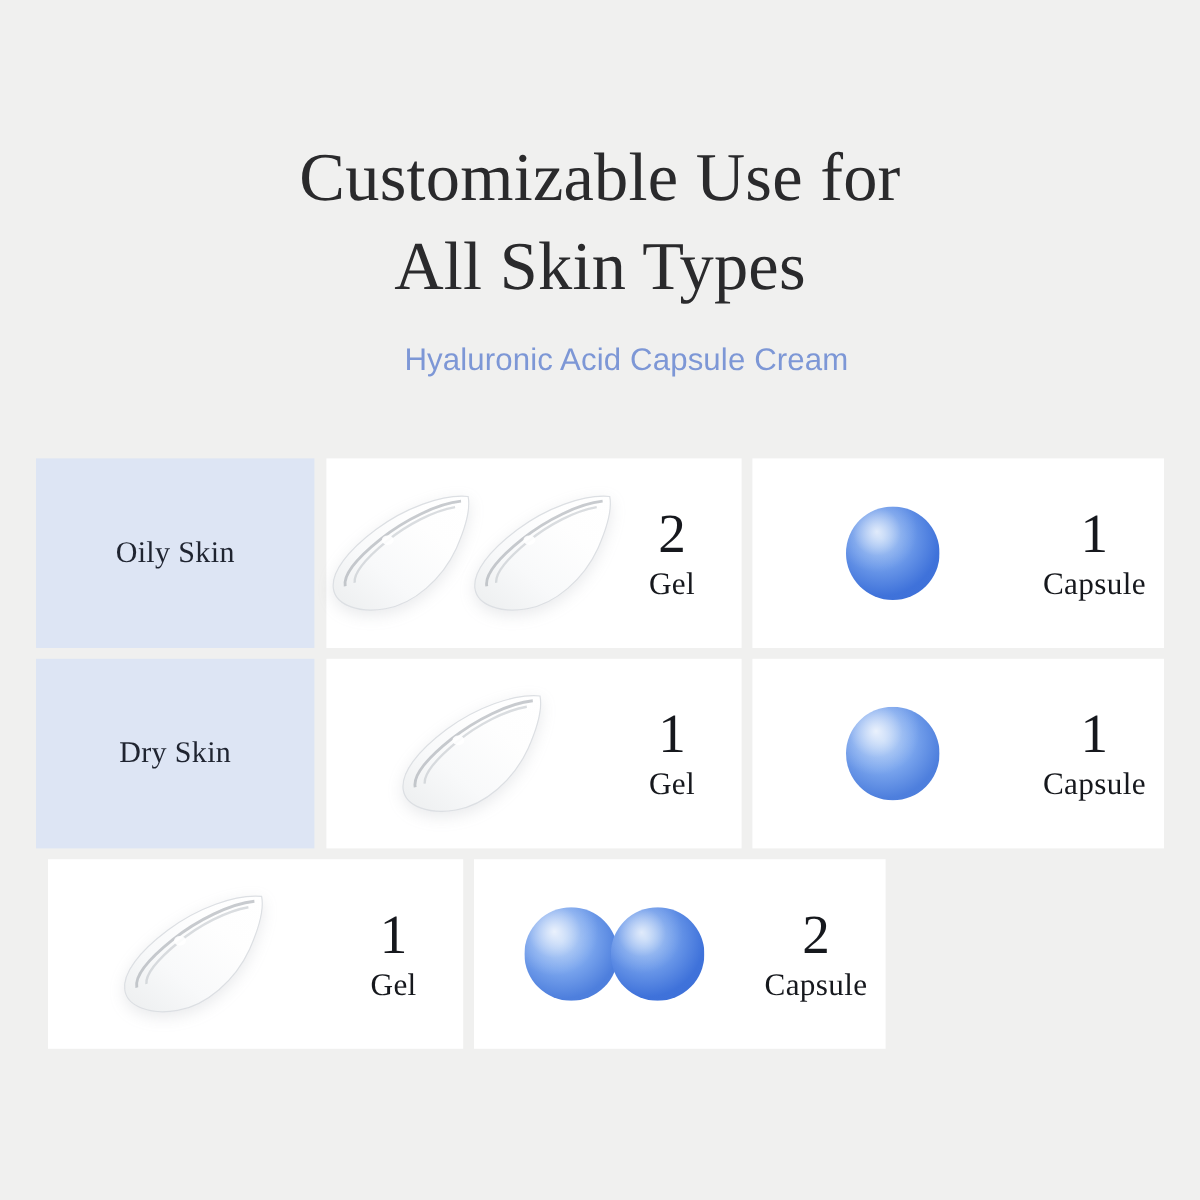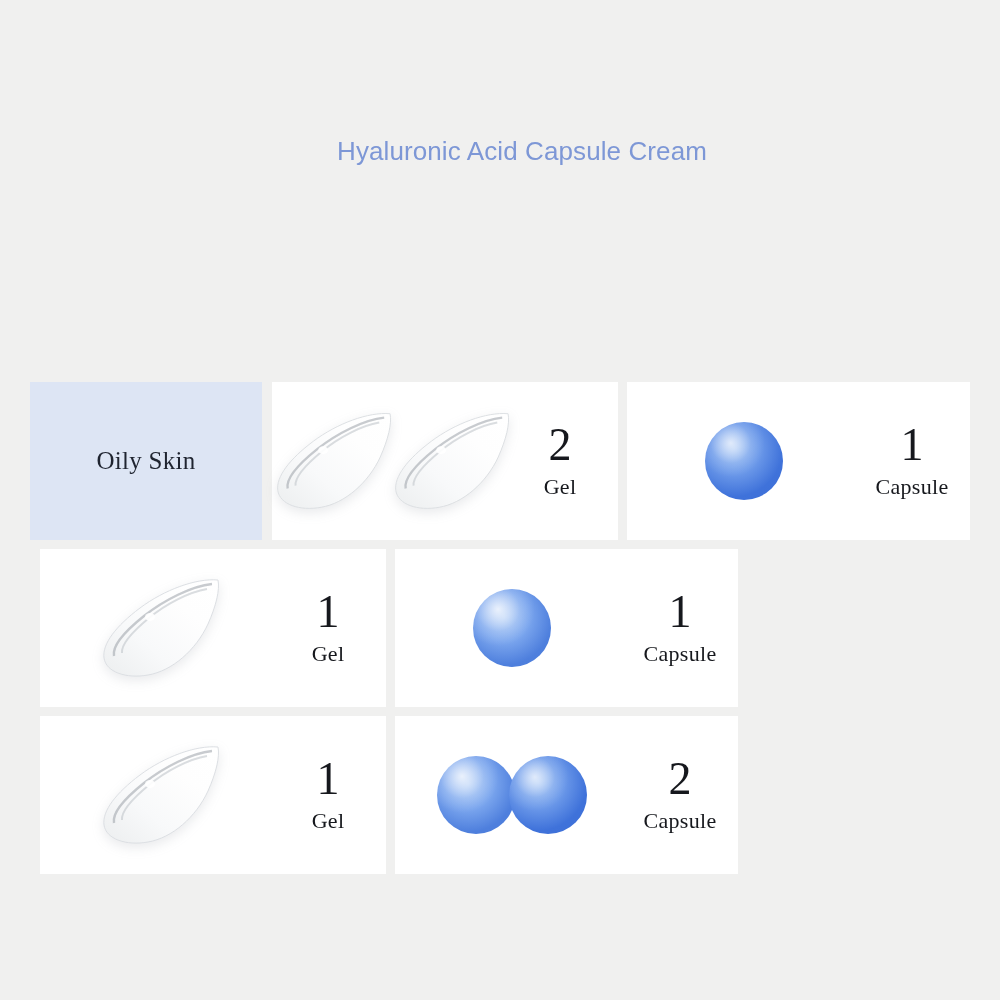--- a/index.html
+++ b/index.html
@@ -116,21 +116,21 @@
     font-family: "Liberation Serif", serif;
   }
   .amount .num {
     display: block;
     font-size: 46px;
     line-height: 48px;
     font-weight: 400;
   }
   .amount .unit {
     display: block;
-    font-size: 22px;
+    font-size: 26px;
     line-height: 28px;
     padding-top: 4px;
     letter-spacing: 0.3px;
   }
 
   
   .gel-wrap {
     position: absolute;
     top: 0;
     left: 0;
@@ -177,20 +177,24 @@
       radial-gradient(circle at 32% 26%, rgba(255,255,255,0.80) 0%, rgba(255,255,255,0.16) 28%, rgba(255,255,255,0) 47%),
       radial-gradient(circle at 40% 36%, #a9c8f5 0%, #7ba6ee 36%, #4e7fdd 70%, #4a7bd9 100%);
   }
 </style>
 </head>
 <body>
 
 <div class="page">
 
   <div class="header">
+    <h1 class="title">
+      <span class="title-line">Customizable Use for</span>
+      <span class="title-line">All Skin Types</span>
+    </h1>
     <p class="subtitle">Hyaluronic Acid Capsule Cream</p>
   </div>
 
   <div class="table">
 
     <div class="row">
       <div class="cell-label">
         <span>Oily Skin</span>
       </div>
       <div class="cell-gel">
@@ -234,20 +238,23 @@
           </div>
         </div>
         <div class="amount">
           <span class="num">1</span>
           <span class="unit">Capsule</span>
         </div>
       </div>
     </div>
 
     <div class="row">
+      <div class="cell-label">
+        <span>Dry Skin</span>
+      </div>
       <div class="cell-gel">
         <div class="art">
           <div class="gel-wrap">
             <div class="gel">
               <svg viewBox="0 0 132 108" xmlns="http://www.w3.org/2000/svg">
                 <path d="M126 6 C104 4 72 16 48 34 C24 52 10 70 12 84 C14 98 34 105 56 101 C80 97 104 76 116 50 C124 32 128 16 126 6 Z" fill="url(#g1a)" stroke="#dcdfe3" stroke-width="1"></path>
                 <path d="M120 10 C100 12 72 26 52 42 C32 58 20 72 22 82" fill="none" stroke="#9ba0a8" stroke-width="2.4" opacity="0.55"></path>
                 <path d="M115 15 C97 18 74 30 57 44 C40 58 29 70 30 79" fill="none" stroke="#c2c6cc" stroke-width="2" opacity="0.6"></path>
                 <ellipse cx="58" cy="43" rx="5" ry="4" fill="#ffffff" opacity="0.9"></ellipse>
               </svg>

